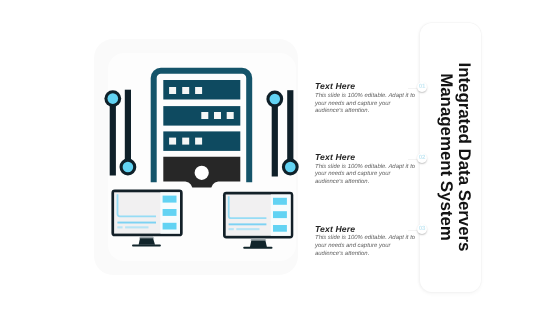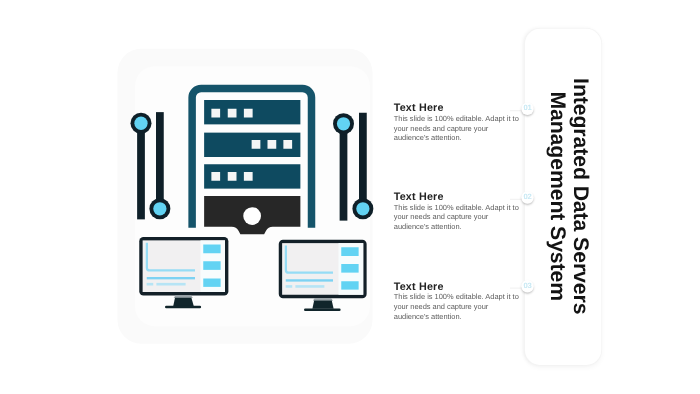--- a/index.html
+++ b/index.html
@@ -5,21 +5,21 @@
   html,body{margin:0;padding:0;}
   body{width:560px;height:315px;background:#ffffff;font-family:"Liberation Sans",sans-serif;overflow:hidden;
         -webkit-font-smoothing:antialiased;text-rendering:geometricPrecision;}
   .slide{position:relative;width:560px;height:315px;background:#fff;}
 
   .bgcard-outer{position:absolute;left:94.3px;top:39px;width:203.8px;height:235.8px;background:#fafafa;border-radius:19px;}
   .bgcard-inner{position:absolute;left:107.6px;top:52.5px;width:188.6px;height:208.9px;background:#fdfdfd;border-radius:16px;}
 
   .illus{position:absolute;left:0;top:0;}
 
-  .txtcol{position:absolute;left:0;top:0;width:456px;height:315px;}
+  .txtcol{position:absolute;left:0;top:0;width:456px;height:315px;font-style:italic;}
   .block{position:absolute;left:315px;width:101px;}
   .block .h{font-weight:bold;font-size:8.6px;color:#232323;letter-spacing:.15px;line-height:1;}
   .block .b{font-size:5.95px;color:#5d5d5d;line-height:7.7px;margin-top:2.0px;}
 
   .card{position:absolute;left:419.6px;top:22.8px;width:61.5px;height:268.8px;background:#fff;border-radius:12px;
         box-shadow:0 0 0 .6px #f4f4f4, -1px 0 3px rgba(0,0,0,.05), 0 2px 4px rgba(0,0,0,.035);}
   .bubble{position:absolute;width:10.4px;height:10.4px;border-radius:50%;background:#fff;
           box-shadow:0 1.1px 1.6px rgba(70,70,70,.30);
           display:flex;align-items:center;justify-content:center;
           font-size:6.1px;font-weight:bold;color:#c8e9f4;letter-spacing:-.15px;

